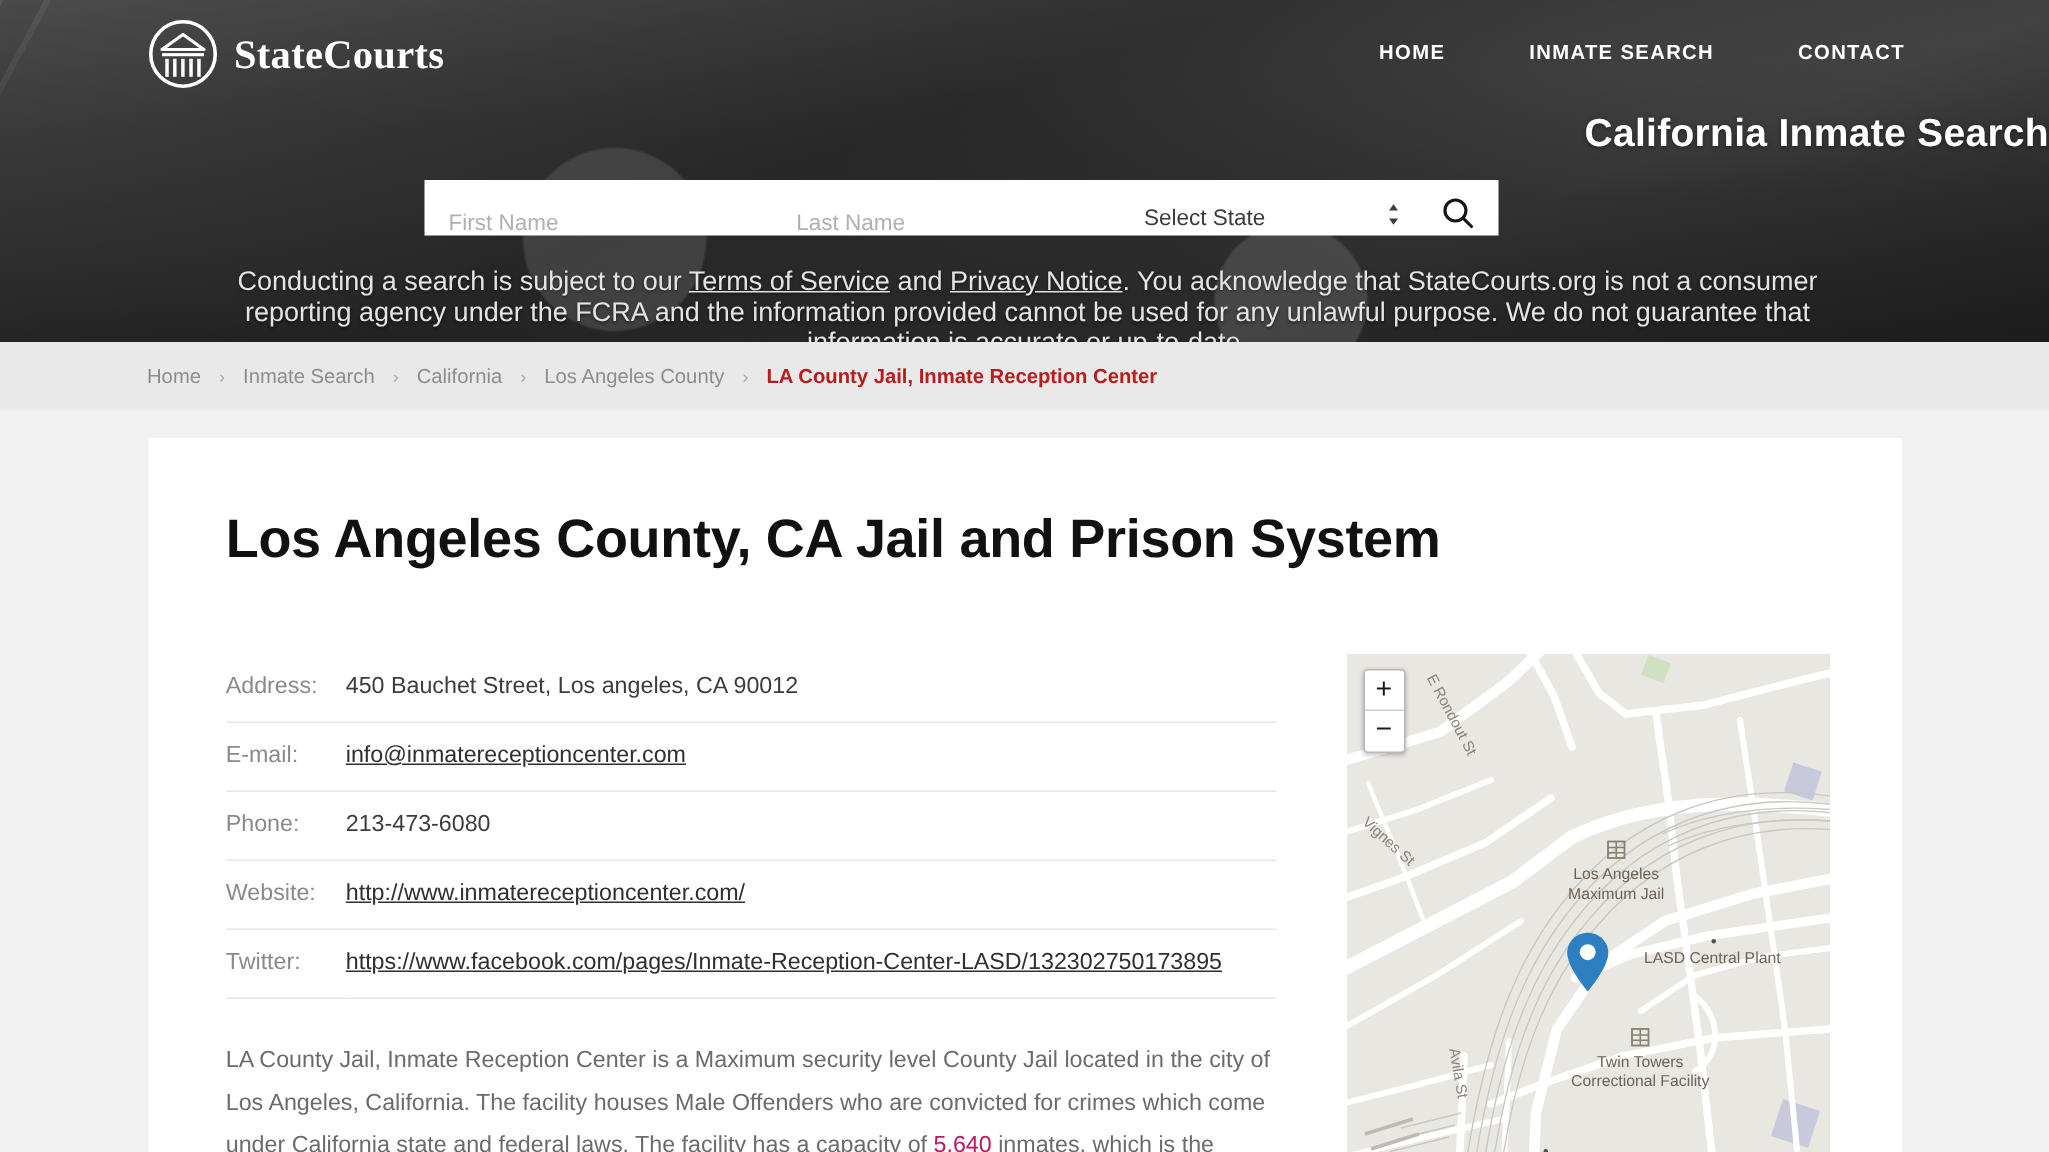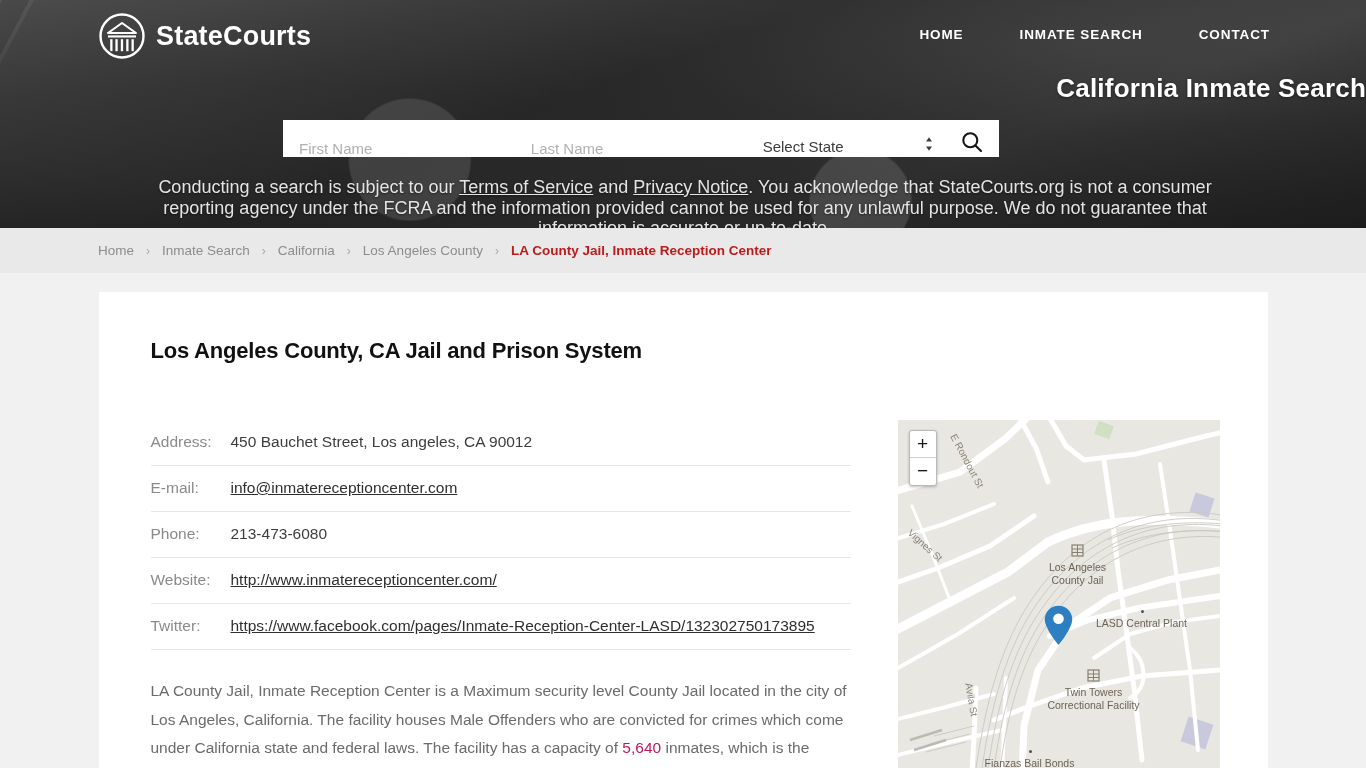--- a/index.html
+++ b/index.html
@@ -45,21 +45,21 @@
   }
 
   .brand {
     position: absolute;
     left: 98px; top: 12px;
     display: flex; align-items: center; gap: 10px;
   }
   .brand-logo { width: 48px; height: 48px; display: block; }
   .brand-name {
     color: #ffffff;
-    font-family: Liberation Sans, sans-serif;
+    font-family: Liberation Serif, serif;
     font-size: 27px;
     font-weight: bold;
     letter-spacing: 0.2px;
   }
 
   .topnav {
     position: absolute;
     right: 96px; top: 27px;
     display: flex; gap: 56px;
   }
@@ -153,21 +153,21 @@
   .card {
     position: relative;
     margin: 19px auto 0;
     width: 1169px;
     background: #ffffff;
     height: 700px;
   }
   .card-pad { padding: 46px 52px 0; }
 
   .page-title {
-    font-size: 22px;
+    font-size: 36px;
     font-weight: bold;
     color: #111111;
     letter-spacing: -0.2px;
     margin-bottom: 56px;
   }
 
   .body-flex { display: flex; }
   .left-col { width: 700px; }
   .right-col { width: 322px; margin-left: 47px; }
 
@@ -412,21 +412,21 @@
           <div class="streetlabel" style="left:15px; top:107px; transform:rotate(42deg); transform-origin:left top;">Vignes St</div>
           <div class="streetlabel" style="left:76px; top:262px; transform:rotate(80deg); transform-origin:left top;">Avila St</div>
 
           <svg style="position:absolute; left:173px; top:124px;" width="13" height="13" viewBox="0 0 13 13">
             <rect x="1" y="1" width="11" height="11" fill="none" stroke="#8a7f6e" stroke-width="1.2"></rect>
             <line x1="6.5" y1="1" x2="6.5" y2="12" stroke="#8a7f6e" stroke-width="1"></line>
             <line x1="1" y1="5" x2="12" y2="5" stroke="#8a7f6e" stroke-width="1"></line>
             <line x1="1" y1="8.5" x2="12" y2="8.5" stroke="#8a7f6e" stroke-width="1"></line>
           </svg>
           <div class="maplabel" style="left:117px; top:141px; width:126px;">Los Angeles
-County Jail</div>
+Maximum Jail</div>
 
           <div class="poi-dot" style="left:243px; top:190px;"></div>
           <div class="maplabel" style="left:178px; top:197px; width:132px;">LASD Central Plant</div>
 
           <svg style="position:absolute; left:189px; top:249px;" width="13" height="13" viewBox="0 0 13 13">
             <rect x="1" y="1" width="11" height="11" fill="none" stroke="#8a7f6e" stroke-width="1.2"></rect>
             <line x1="6.5" y1="1" x2="6.5" y2="12" stroke="#8a7f6e" stroke-width="1"></line>
             <line x1="1" y1="5" x2="12" y2="5" stroke="#8a7f6e" stroke-width="1"></line>
             <line x1="1" y1="8.5" x2="12" y2="8.5" stroke="#8a7f6e" stroke-width="1"></line>
           </svg>

